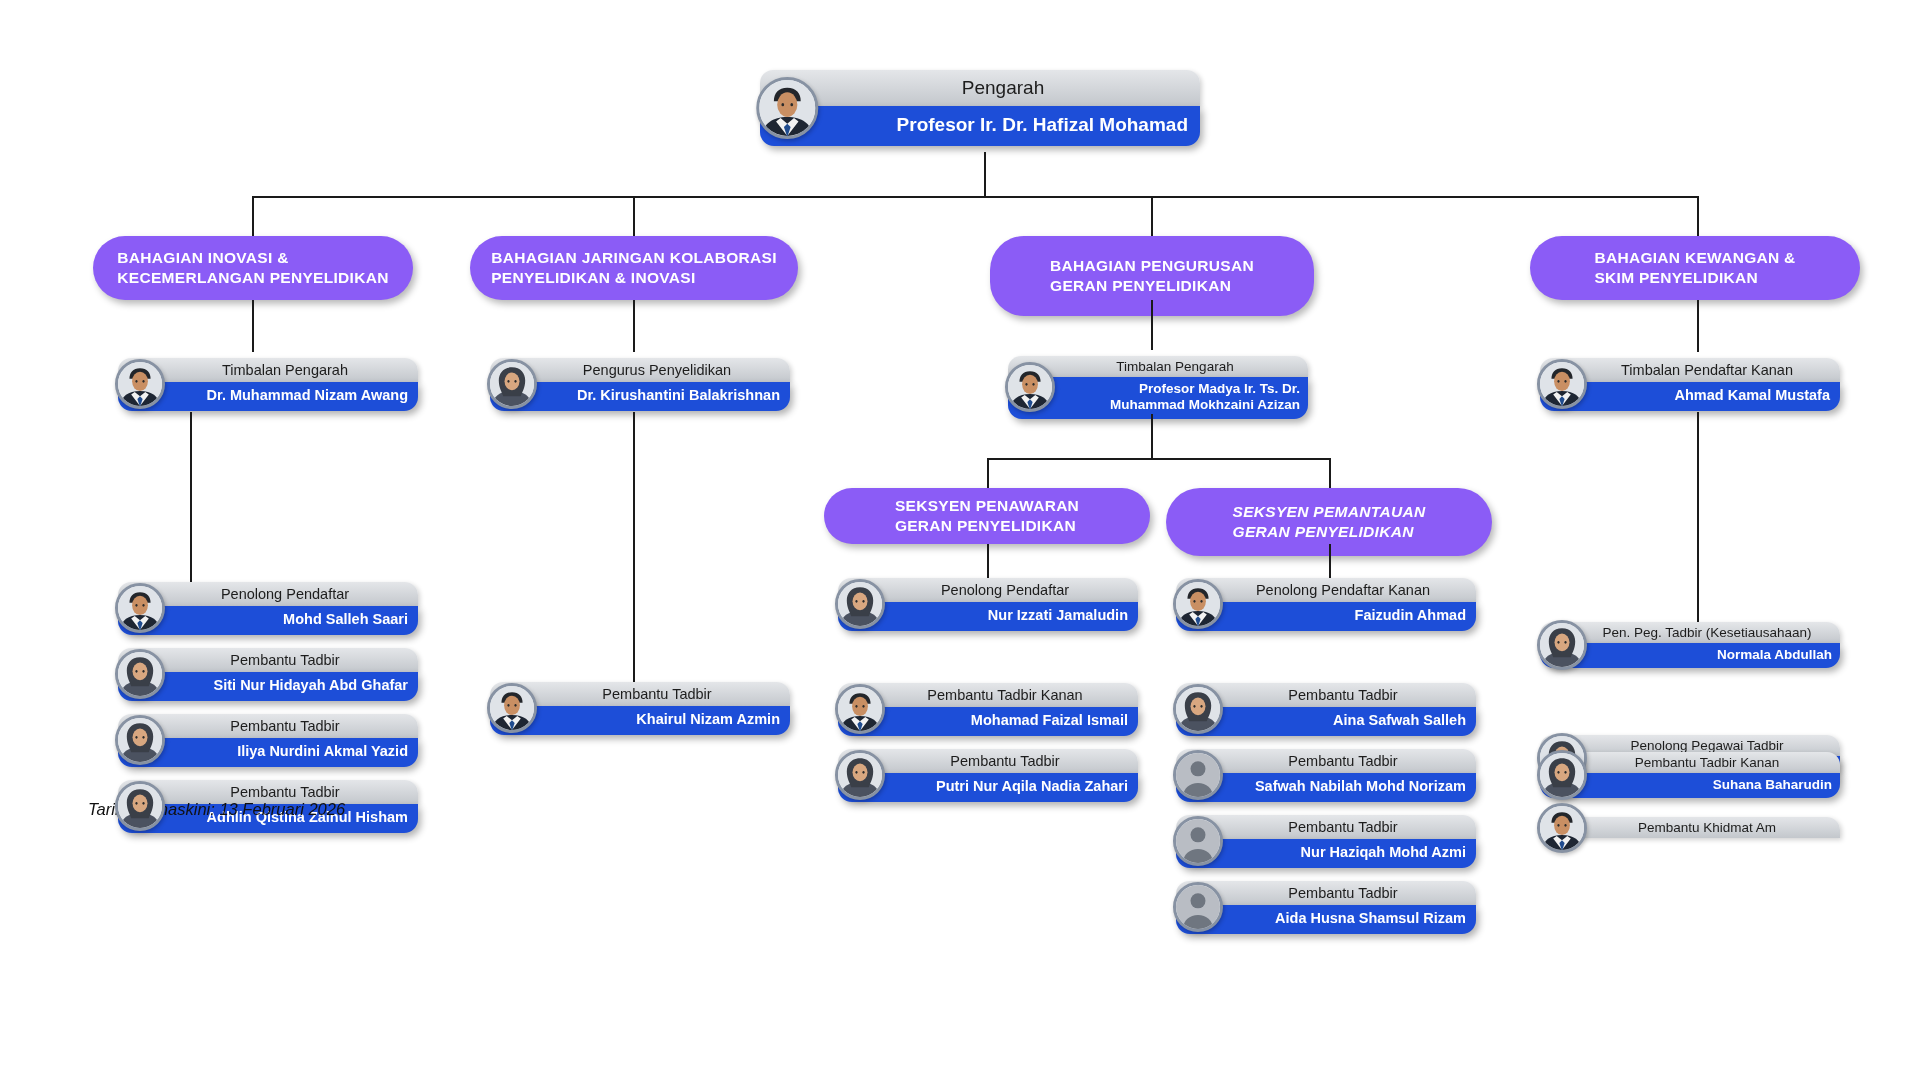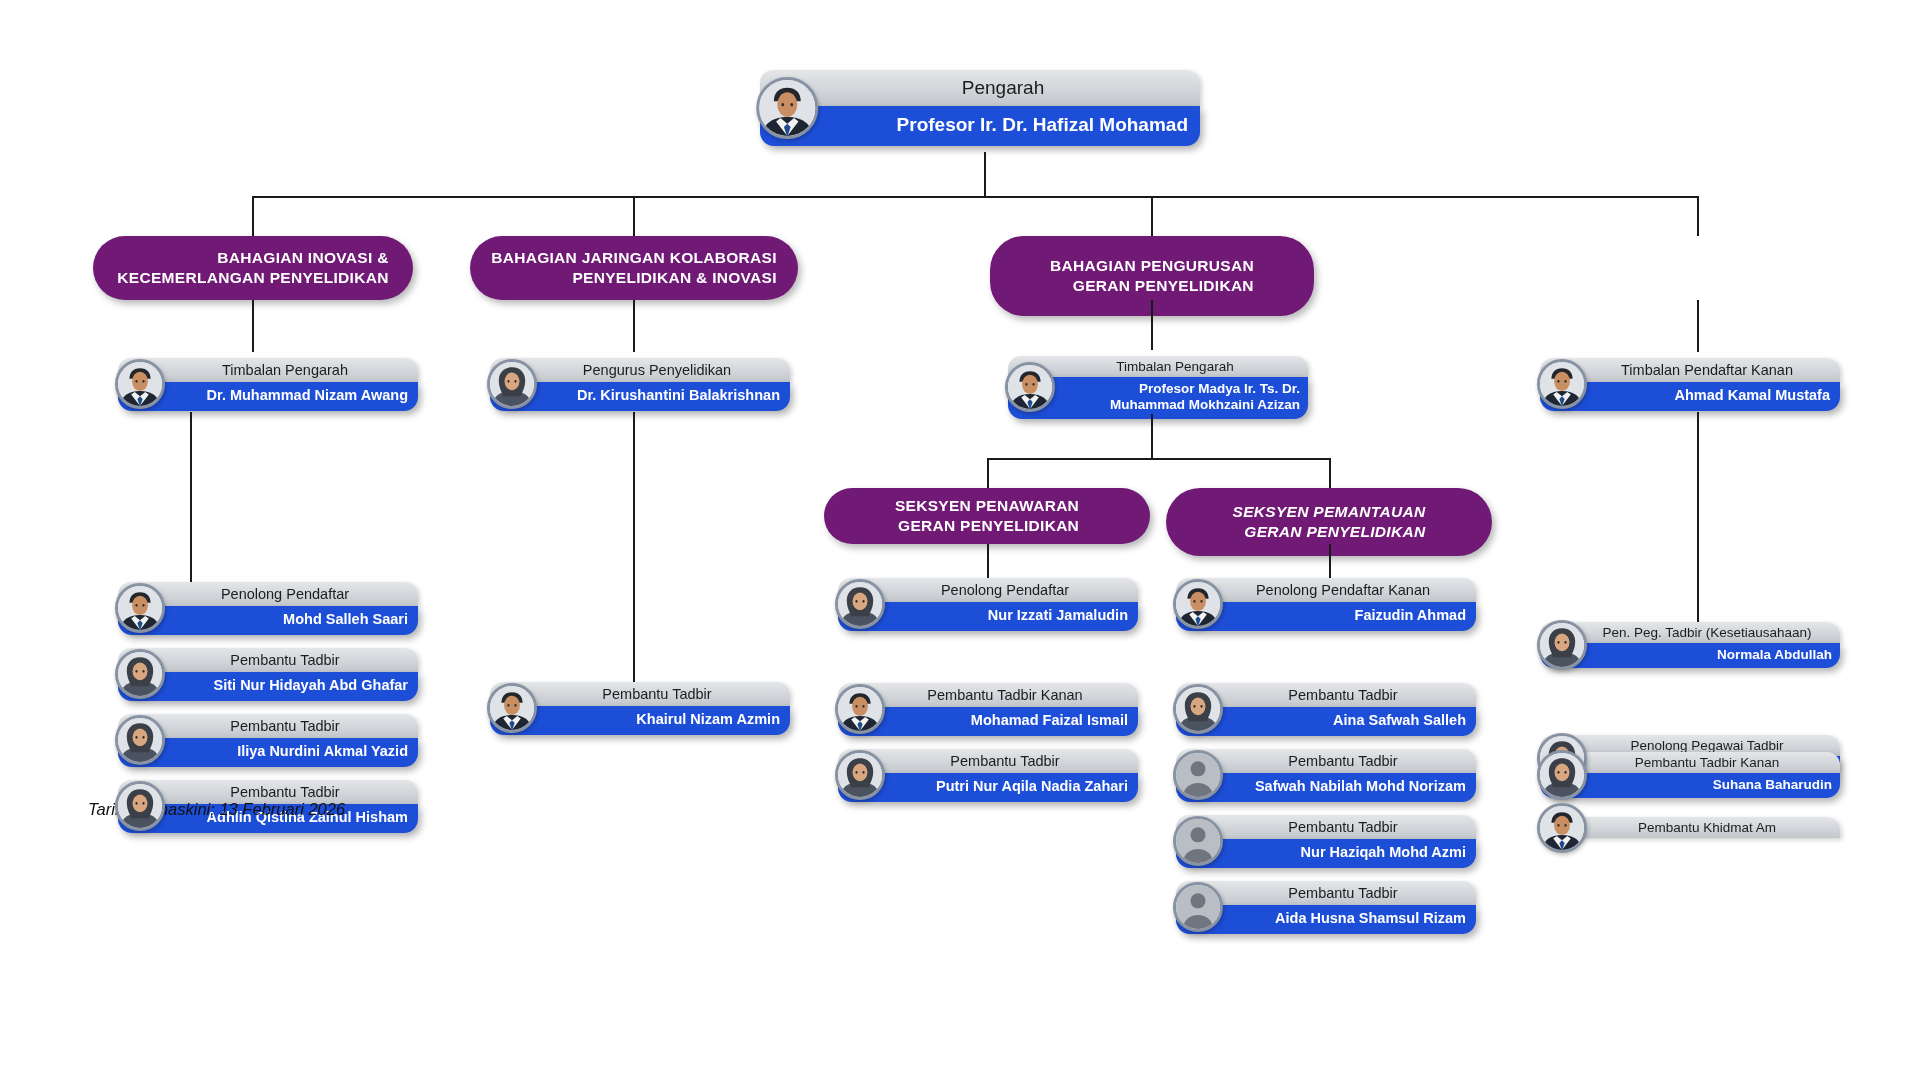--- a/index.html
+++ b/index.html
@@ -22,27 +22,27 @@
   .line {
     position: absolute;
     background: #1a1a1a;
   }
   .line.v { width: 2px; }
   .line.h { height: 2px; }
 
   
   .unit-box {
     position: absolute;
-    background: #701a75;
+    background: #8b5cf6;
     color: #ffffff;
     border-radius: 34px;
     display: flex;
     align-items: center;
     justify-content: center;
-    text-align: right;
+    text-align: left;
     font-weight: bold;
     letter-spacing: 0.3px;
     line-height: 1.28;
     box-shadow: 3px 4px 7px rgba(0,0,0,0.28);
     padding: 6px 14px;
   }
   .unit-box.division { font-size: 15.5px; }
   .unit-box.section  { font-size: 15.5px; }
 
   
@@ -147,20 +147,26 @@
         <div>BAHAGIAN JARINGAN KOLABORASI</div>
         <div>PENYELIDIKAN &amp; INOVASI</div>
       </div>
     </div>
     <div class="unit-box division" style="left: 990px; top: 236px; width: 324px; height: 80px;">
       <div>
         <div>BAHAGIAN PENGURUSAN</div>
         <div>GERAN PENYELIDIKAN</div>
       </div>
     </div>
+    <div class="unit-box division" style="left: 1530px; top: 236px; width: 330px; height: 64px;">
+      <div>
+        <div>BAHAGIAN KEWANGAN &amp;</div>
+        <div>SKIM PENYELIDIKAN</div>
+      </div>
+    </div>
     <div class="line v" style="left: 252px; top: 300px; height: 52px;"></div>
     <div class="person" style="left: 118px; top: 358px; width: 300px;">
       <div class="avatar">
         <svg viewBox="0 0 50 50">
           <rect width="50" height="50" fill="#dfe3e8"></rect>
           <path d="M3 50c0-11 9-17 22-17s22 6 22 17z" fill="#1e2633"></path>
           <path d="M25 7c-8 0-12 5-12 12h24c0-7-4-12-12-12z" fill="#23262b"></path>
           <ellipse cx="25" cy="22" rx="9" ry="11" fill="#c98f63"></ellipse>
           <path d="M19 34l6 5 6-5 4 3-10 13-10-13z" fill="#f2f2f2"></path>
           <path d="M25 39l3 3-3 9-3-9z" fill="#1f4b8e"></path>

